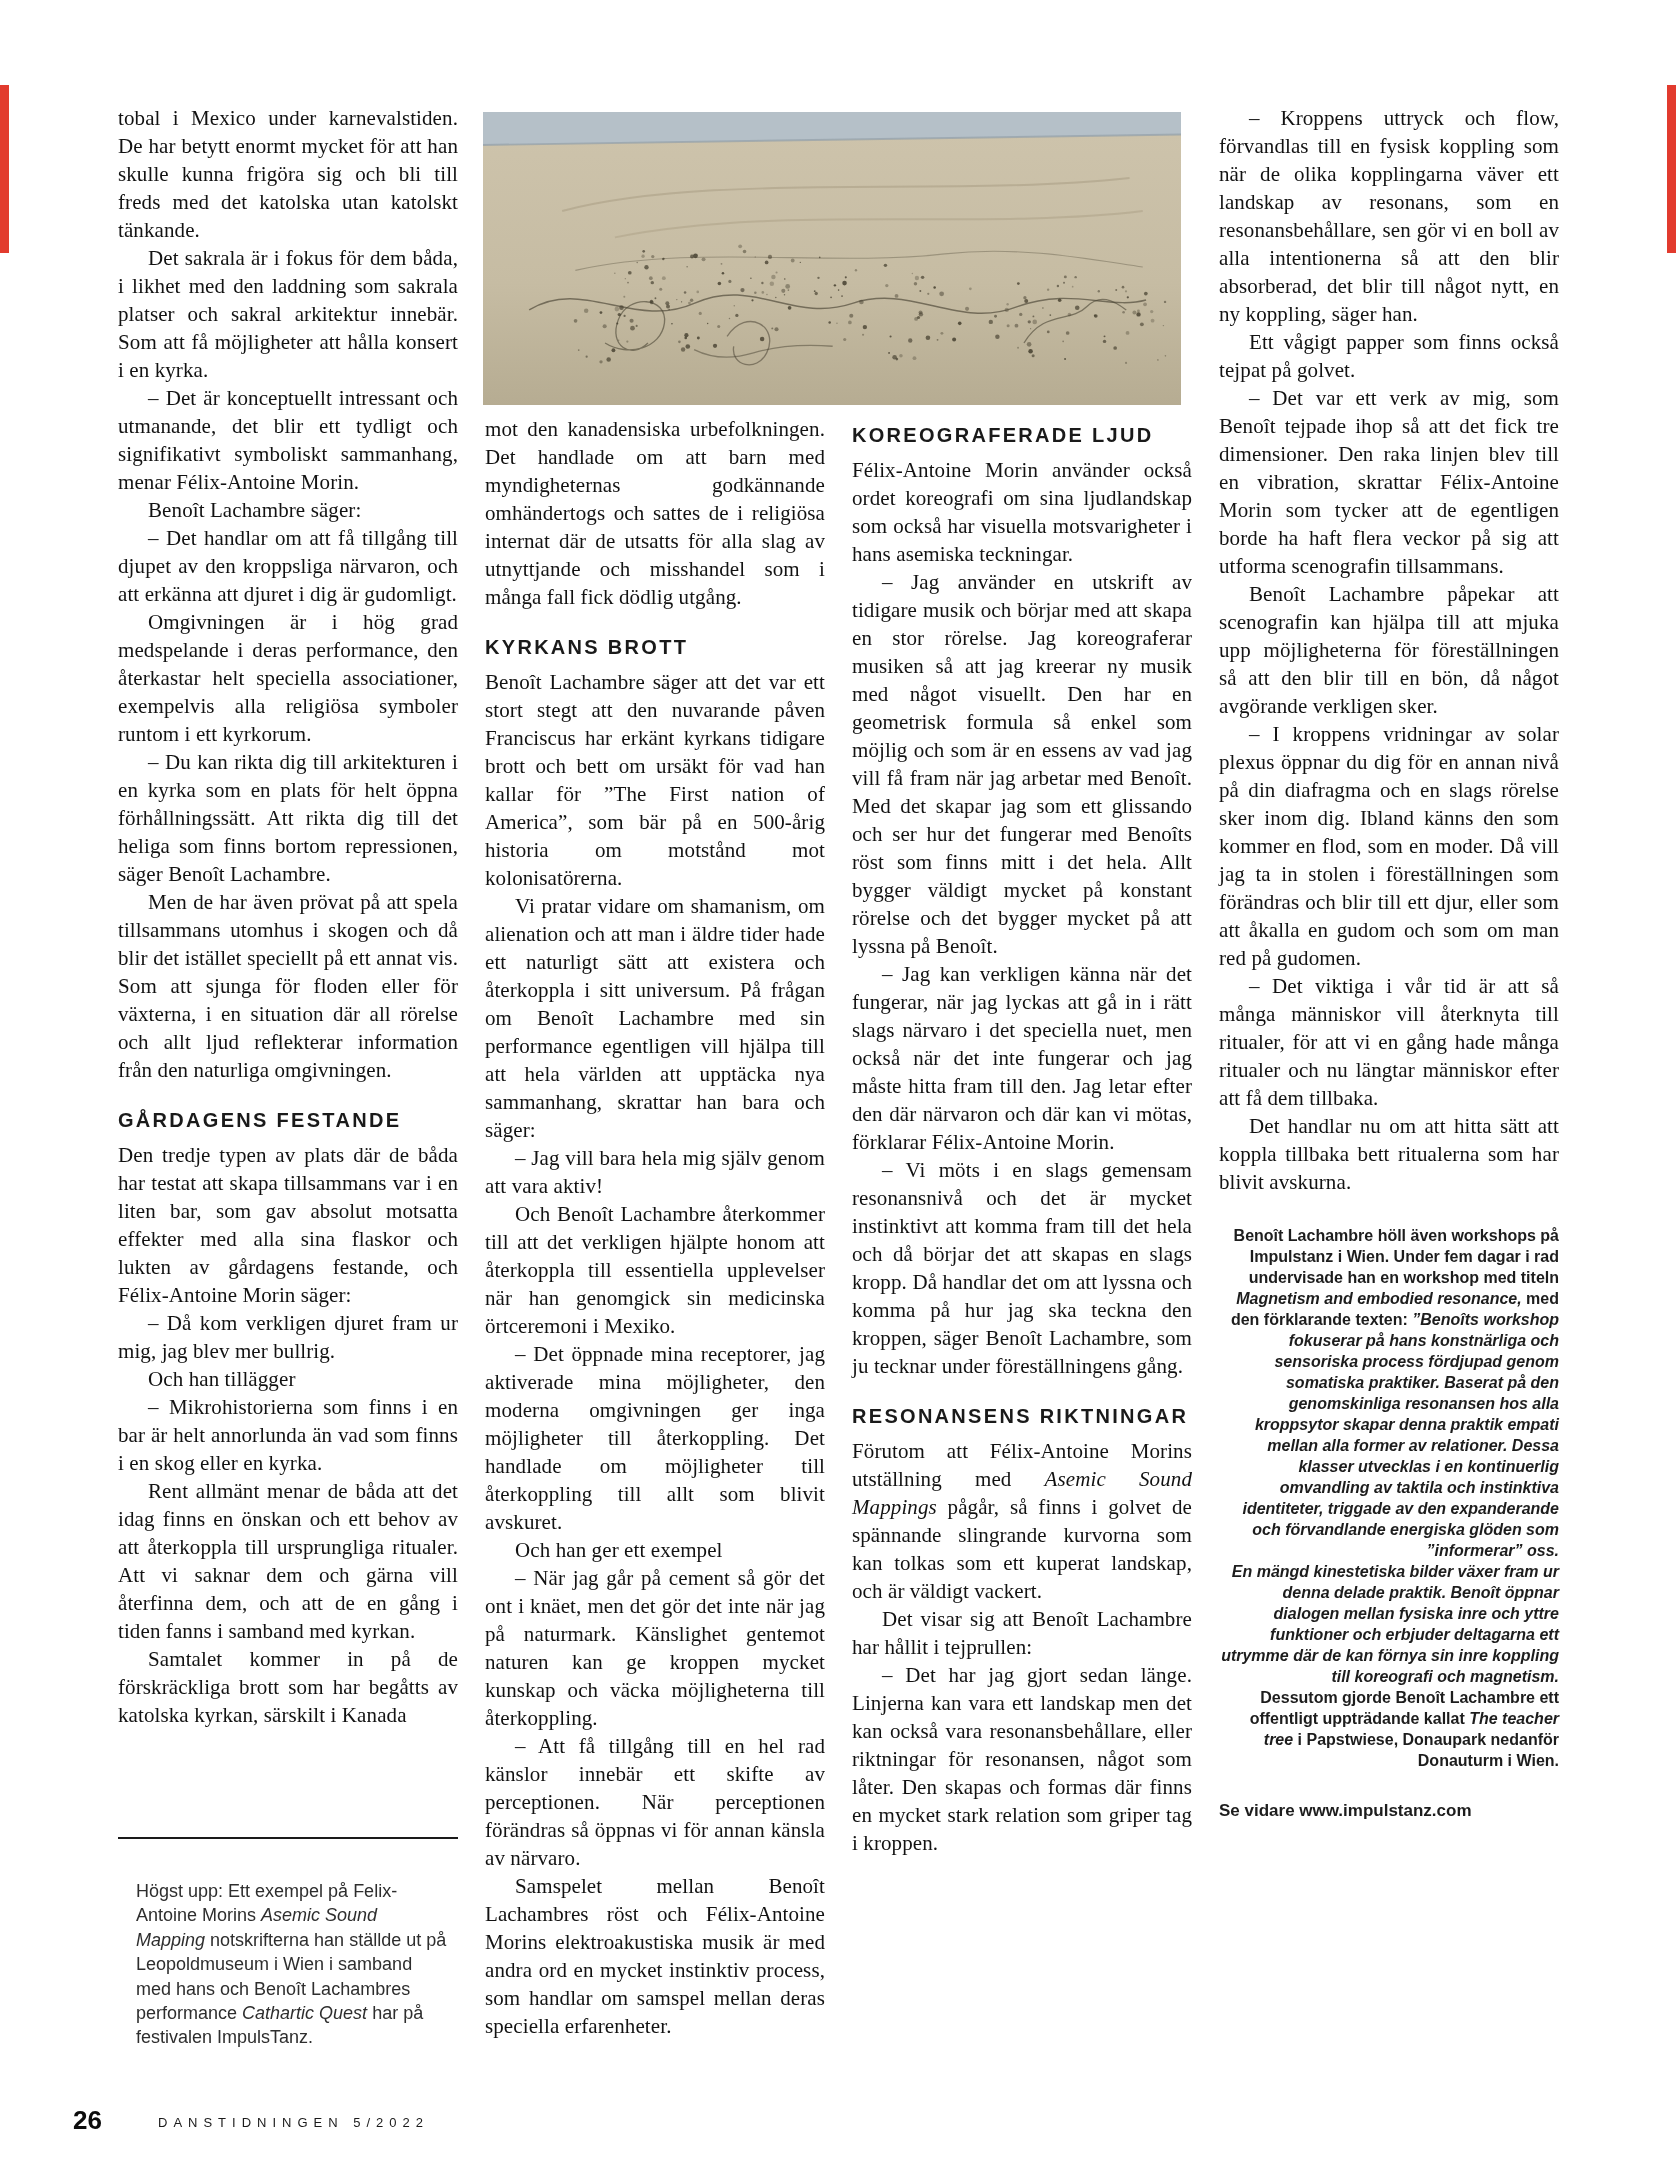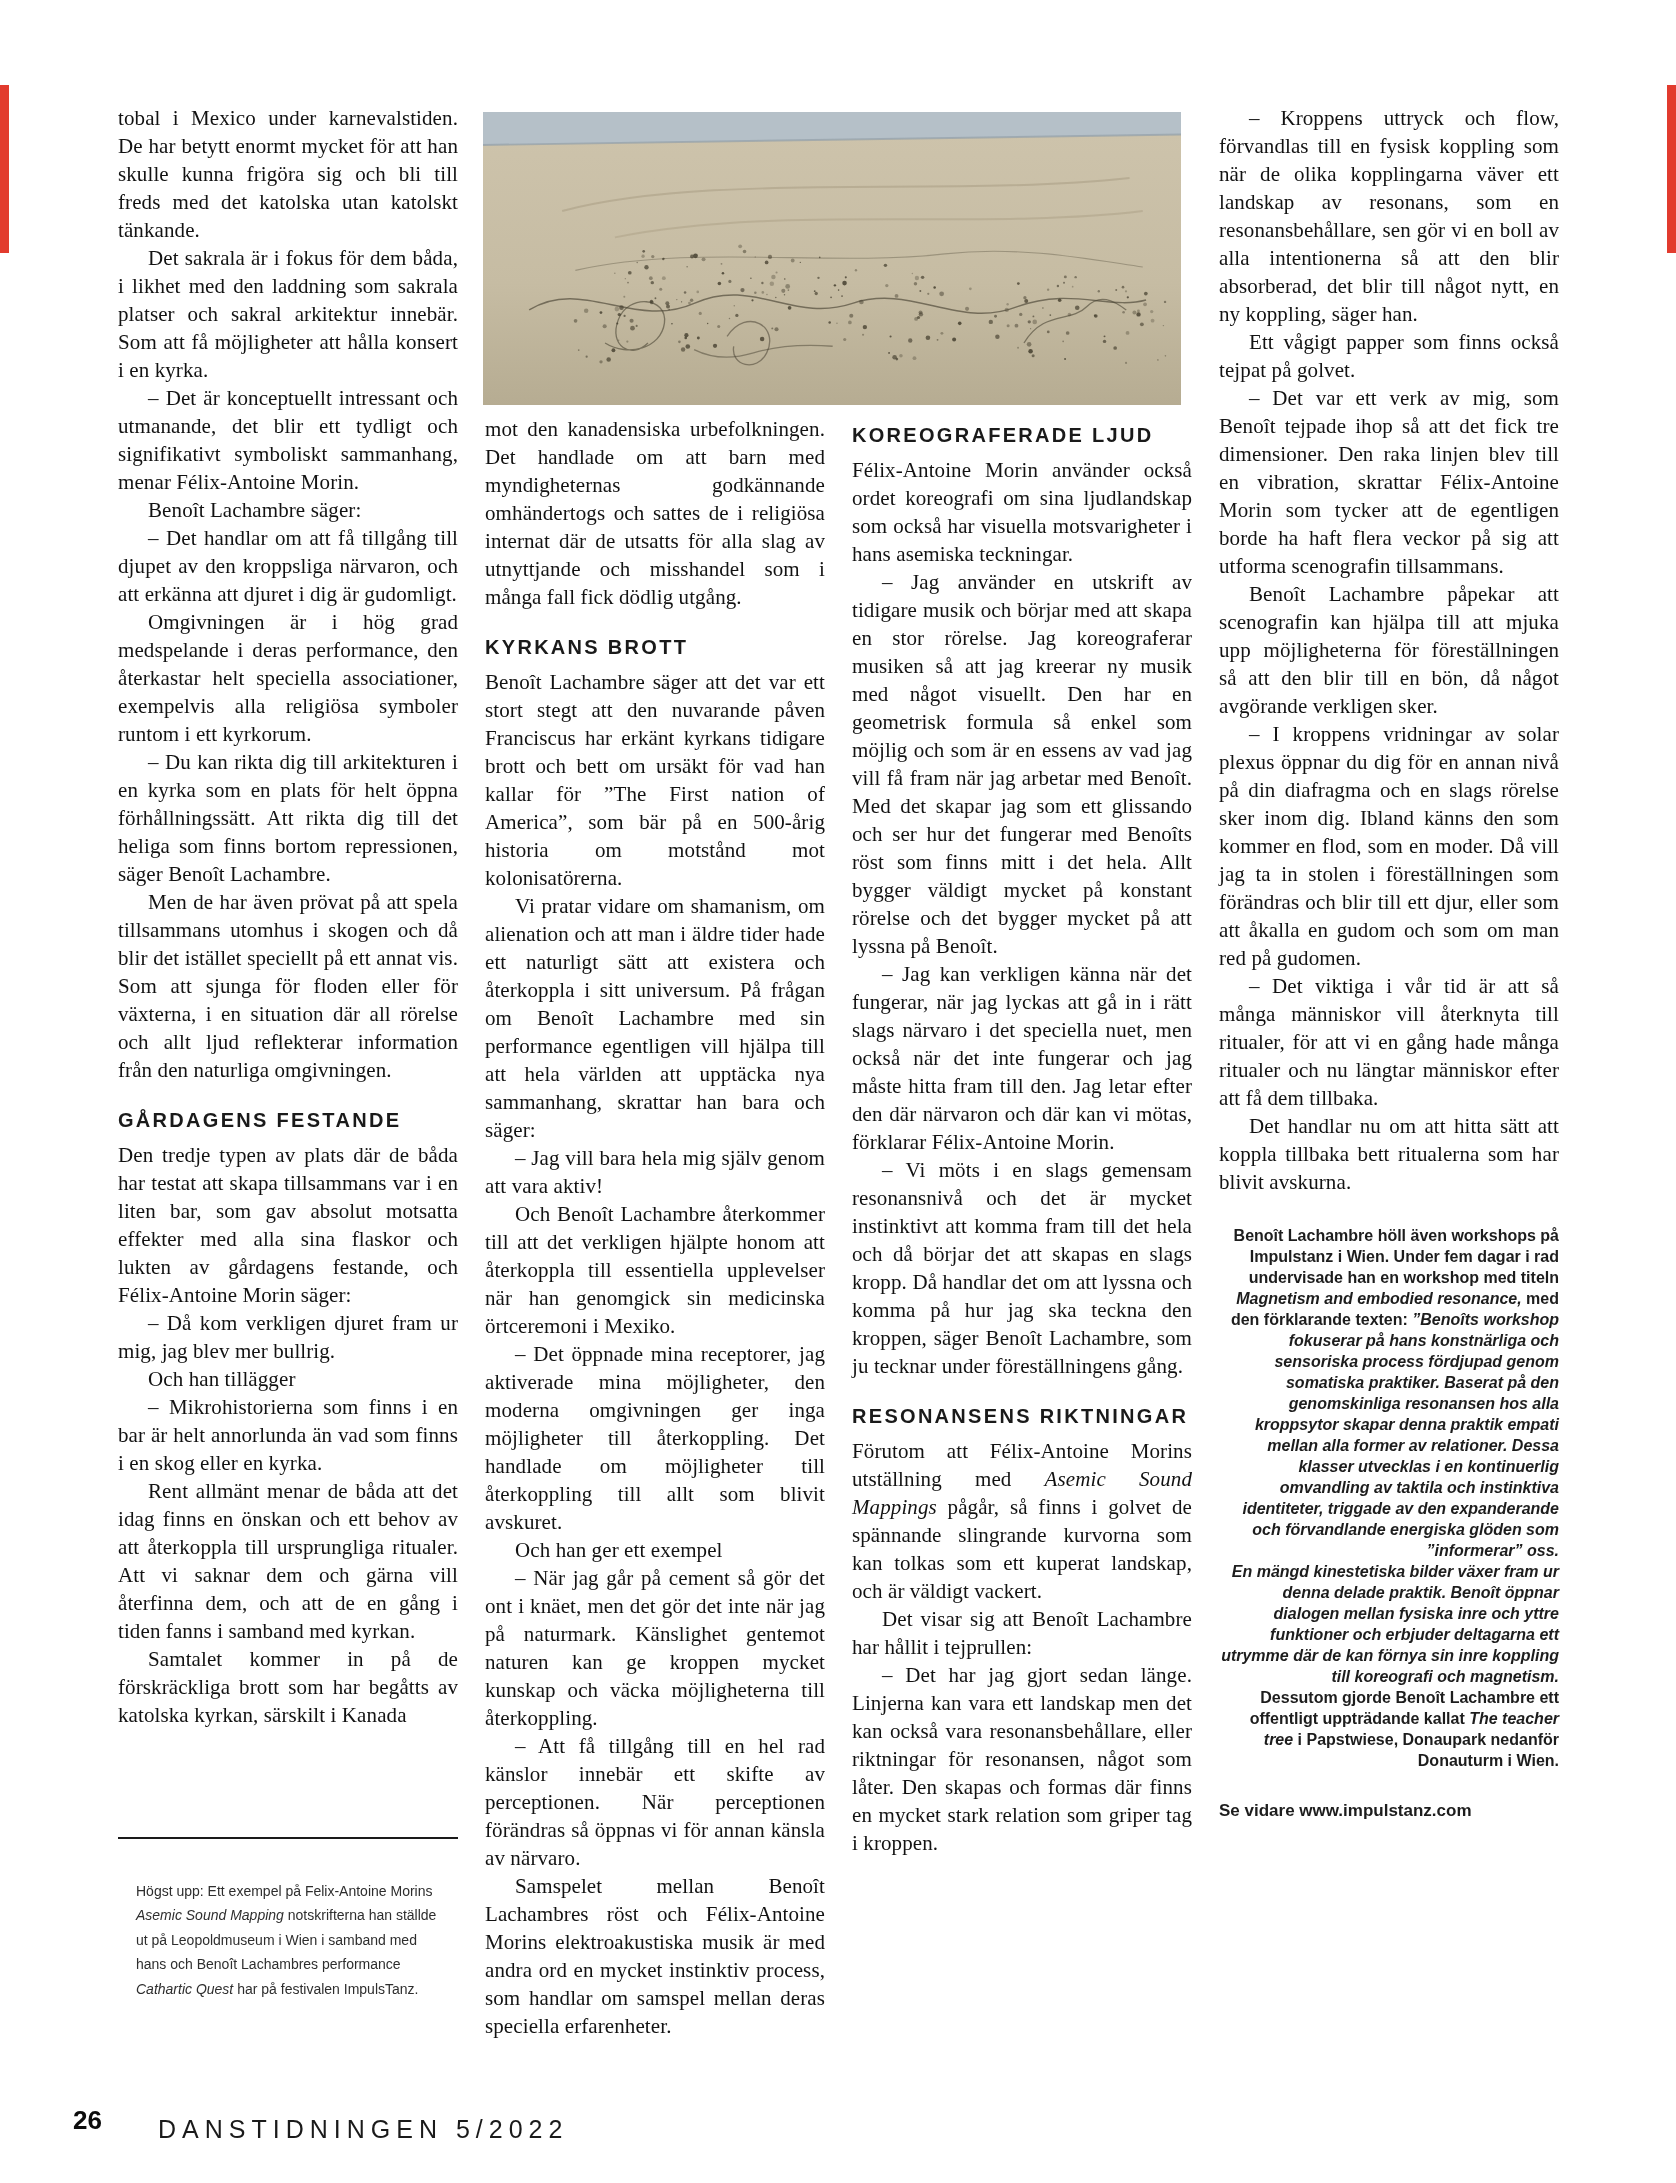--- a/index.html
+++ b/index.html
@@ -19,35 +19,35 @@
   #col1{left:118px;top:104px;}
   #col2{left:485px;top:415px;}
   #col3{left:852px;top:423px;}
   #col4{left:1219px;top:104px;}
   
   .artphoto{position:absolute;left:483px;top:112px;width:698px;height:293px;}
   .artphoto svg{display:block;width:100%;height:100%;}
   
   .cap-rule{position:absolute;left:118px;top:1837px;width:340px;height:2px;background:#1a1a1a;}
   .caption{position:absolute;left:136px;top:1879px;width:313px;
-           font-family:"Liberation Sans", sans-serif;font-size:14px;line-height:24.4px;
+           font-family:"Liberation Sans", sans-serif;font-size:18px;line-height:24.4px;
            color:#2e2e2e;text-align:left;}
   .caption i{font-style:italic;}
   
   .wnote{margin-top:29px;font-family:"Liberation Sans", sans-serif;font-weight:700;
          font-size:16px;line-height:21px;text-align:right;color:#1d1d1d;}
   .wnote .blk{display:block;}
   .wnote i{font-style:italic;}
   .senote{margin-top:29px;font-family:"Liberation Sans", sans-serif;font-weight:700;
           font-size:17px;line-height:22.4px;text-align:left;color:#1d1d1d;}
   
   .pagenum{position:absolute;left:73px;top:2103px;font-family:"Liberation Sans", sans-serif;
            font-weight:700;font-size:26px;line-height:34px;color:#0c0c0c;}
   .brand{position:absolute;left:158px;top:2115px;font-family:"Liberation Sans", sans-serif;
-         font-size:25px;letter-spacing:6px;color:#1a1a1a;}
+         font-size:13px;letter-spacing:6px;color:#1a1a1a;}
 </style>
 </head>
 <body>
 
 <div class="page">
 
   <div class="pmark left" style="background:#e23b2e"></div>
   <div class="pmark right" style="background:#e23b2e"></div>
 
   <figure class="artphoto" style="margin:0">

